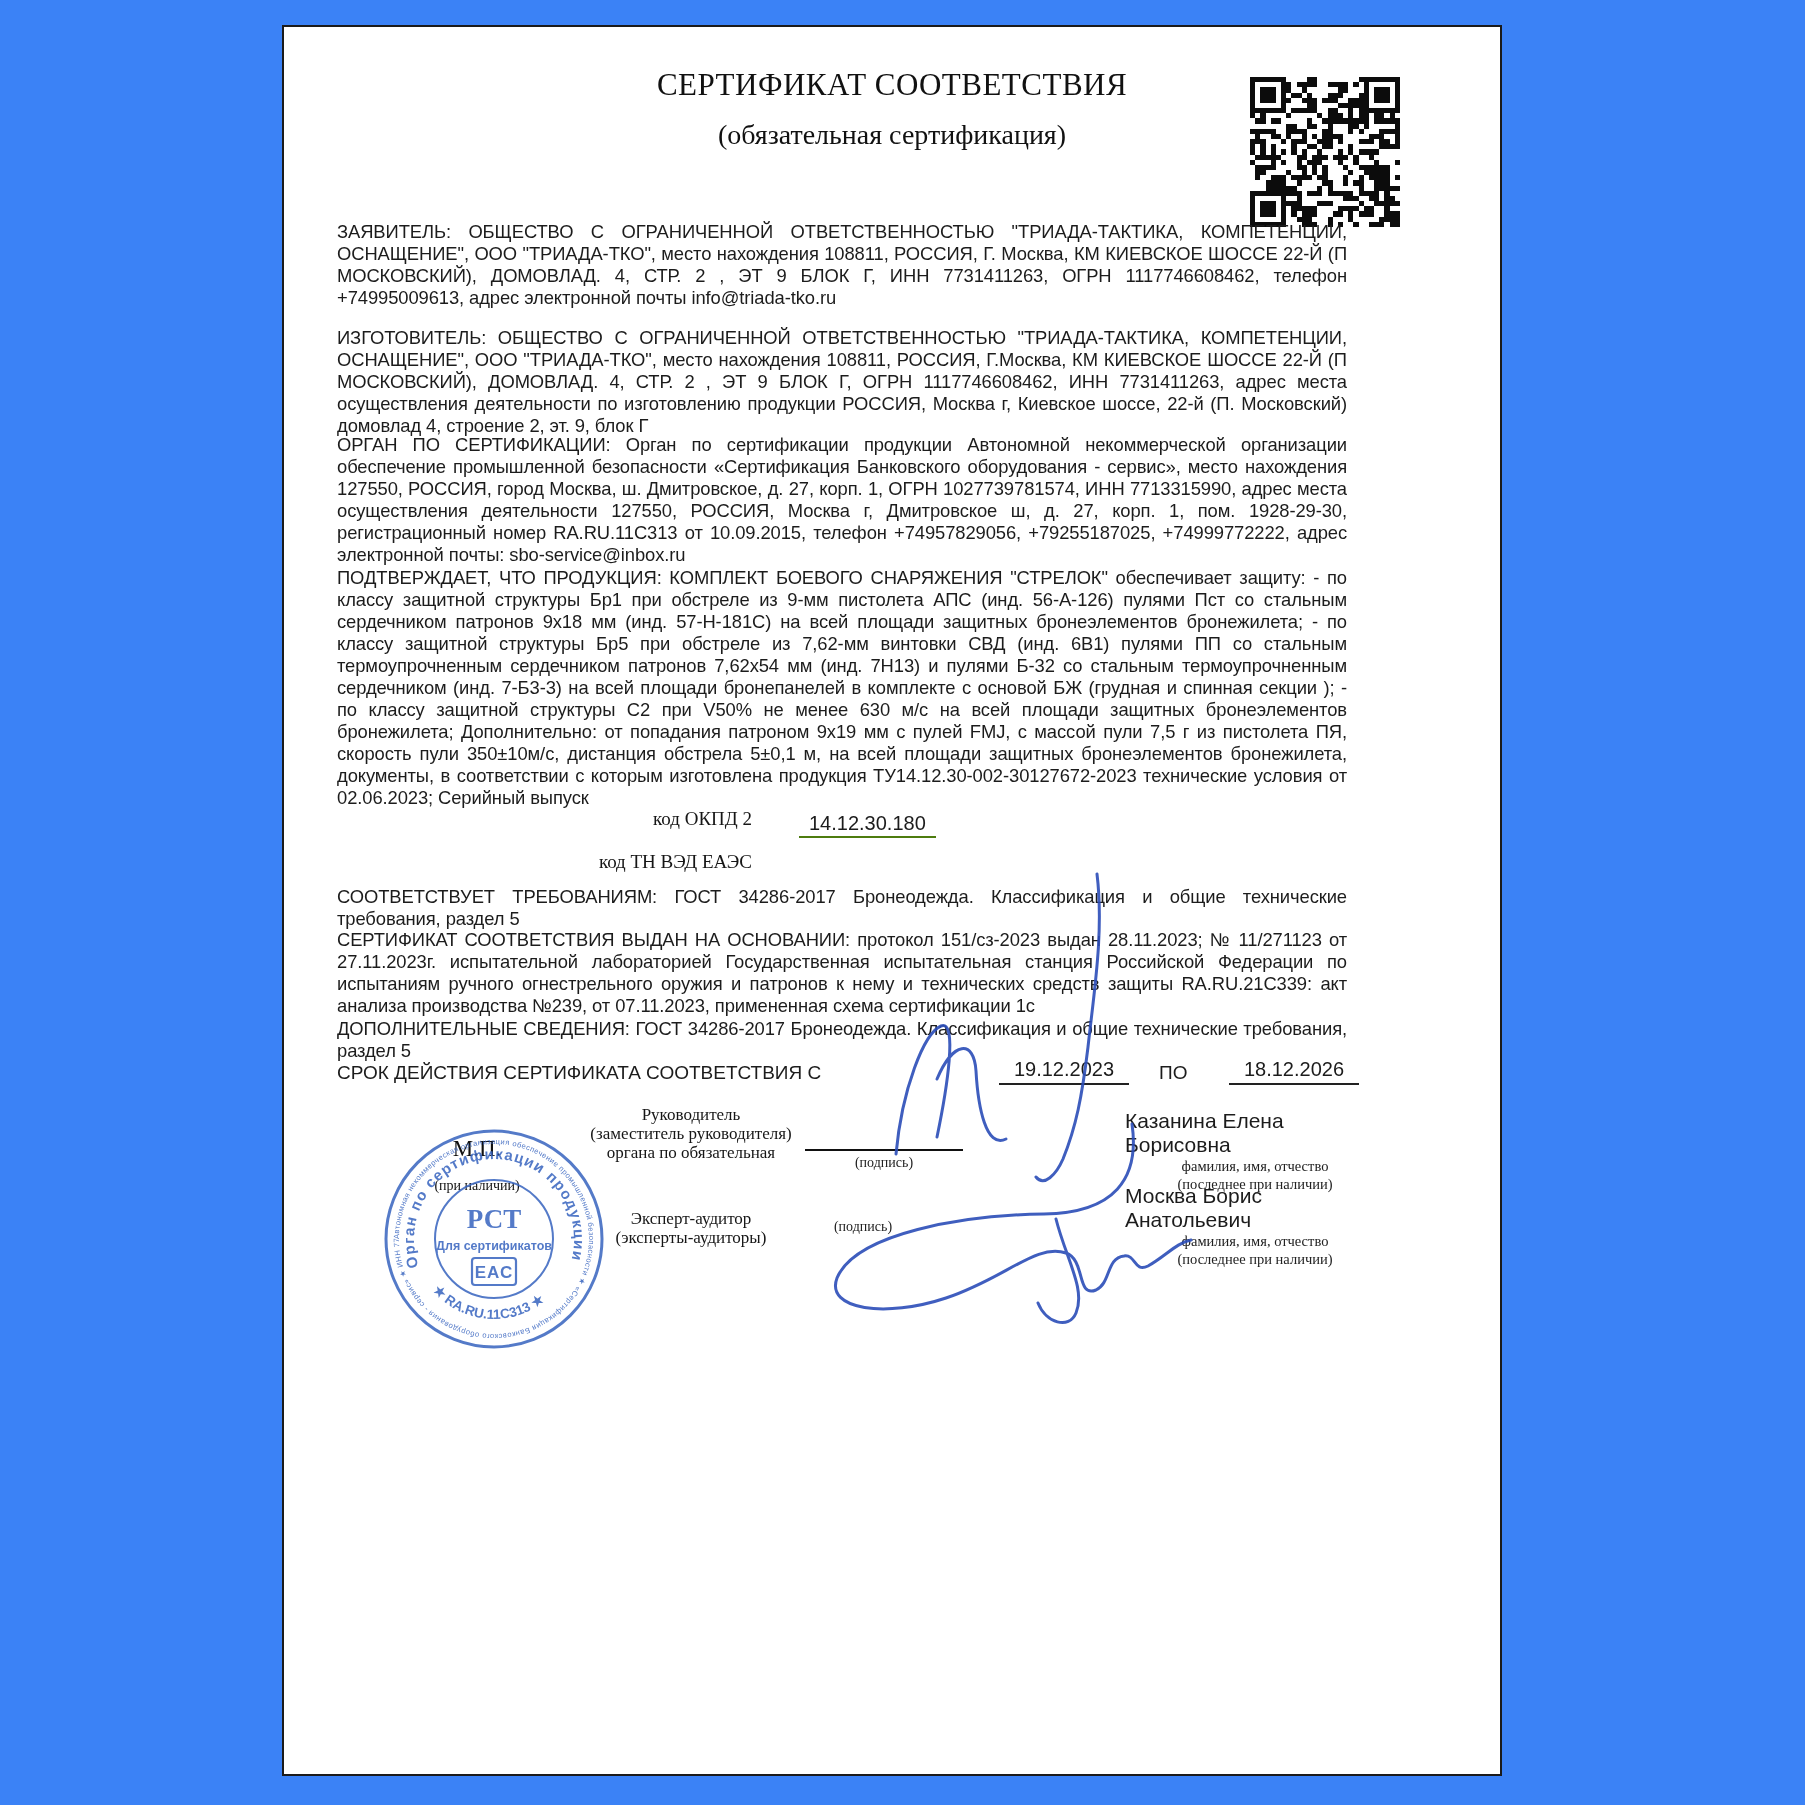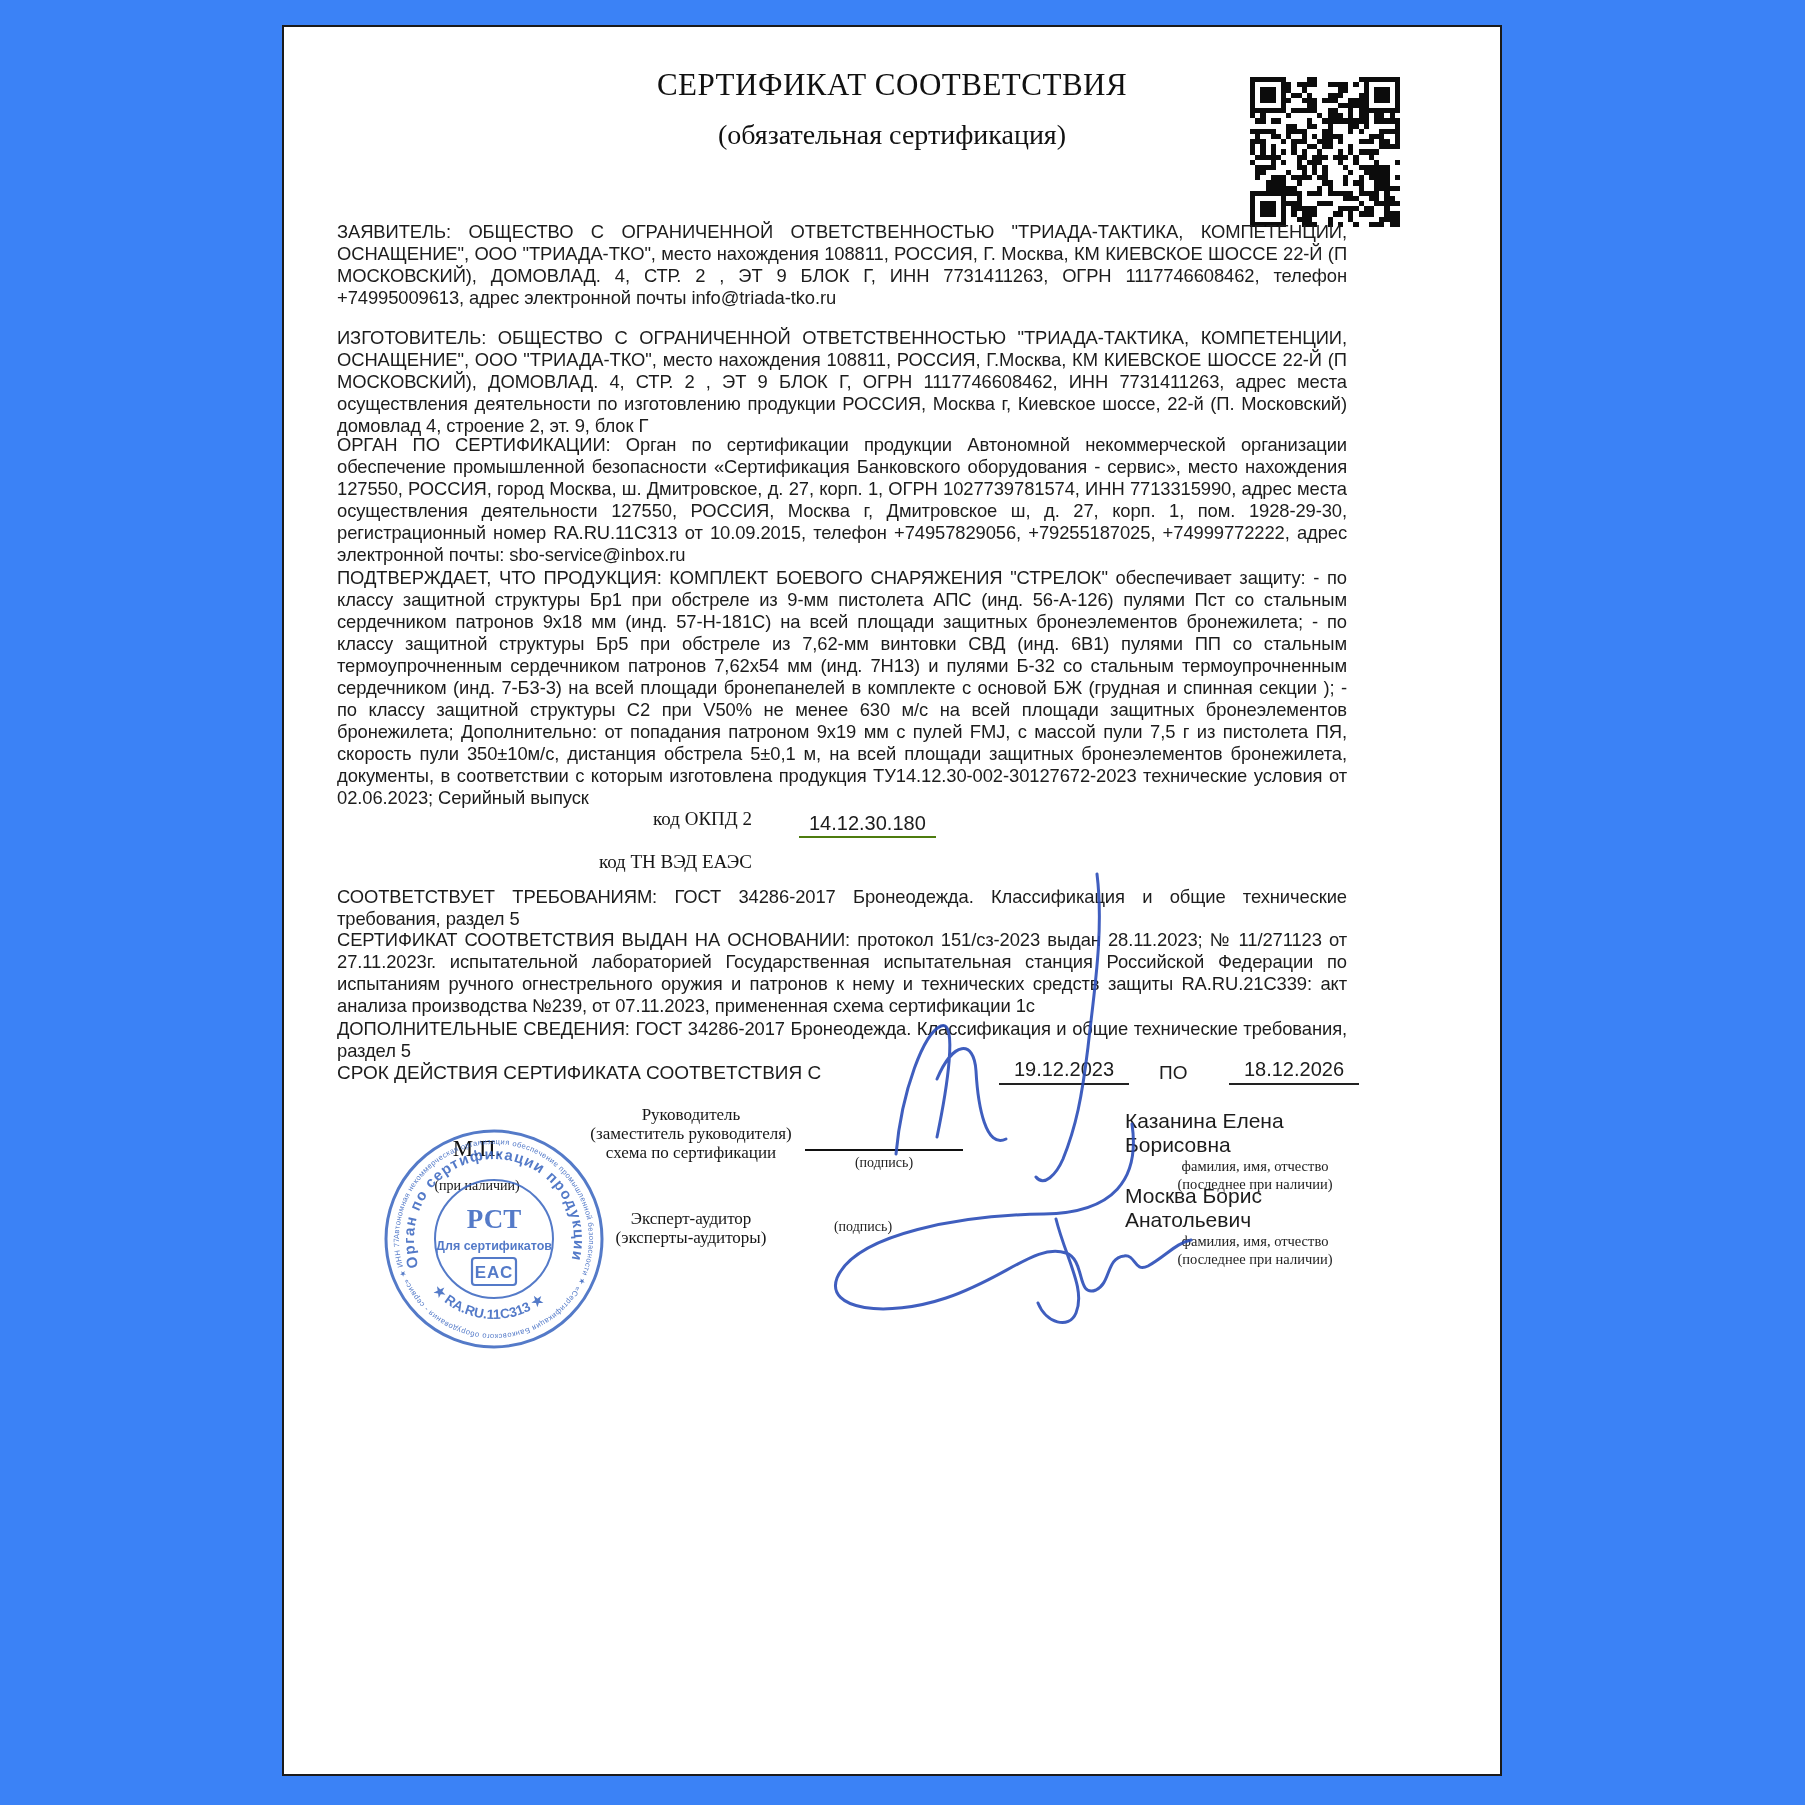--- a/index.html
+++ b/index.html
@@ -526,21 +526,21 @@
     <div class="para" style="top:991px">ДОПОЛНИТЕЛЬНЫЕ СВЕДЕНИЯ: ГОСТ 34286-2017 Бронеодежда. Классификация и общие технические требования, раздел 5</div>
 
     <div class="validity-label">СРОК ДЕЙСТВИЯ СЕРТИФИКАТА СООТВЕТСТВИЯ С</div>
     <div class="date-box" style="left:715px;width:130px">19.12.2023</div>
     <div class="po-label">ПО</div>
     <div class="date-box" style="left:945px;width:130px">18.12.2026</div>
 
     <div class="role-block" style="top:1078px">
       <div>Руководитель</div>
       <div>(заместитель руководителя)</div>
-      <div>схема по сертификации</div>
+      <div>органа по обязательная</div>
     </div>
     <div class="role-block" style="top:1182px">
       <div>Эксперт-аудитор</div>
       <div>(эксперты-аудиторы)</div>
     </div>
 
     <div class="sig-line"></div>
     <div class="sig-caption" style="left:521px;top:1128px">(подпись)</div>
     <div class="sig-caption" style="left:500px;top:1192px">(подпись)</div>
 

